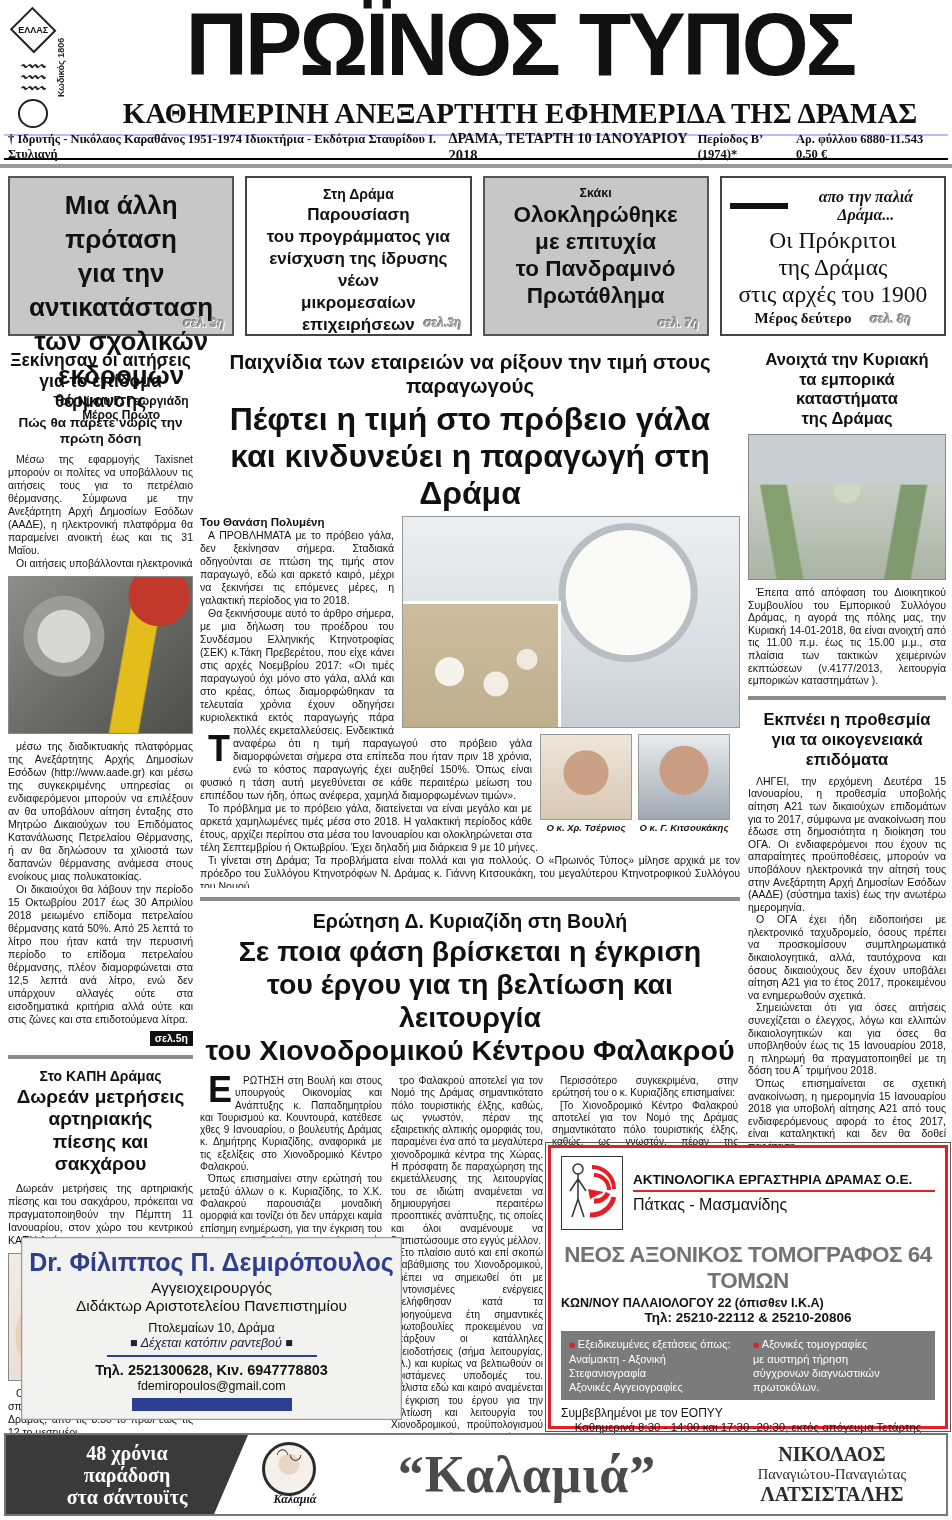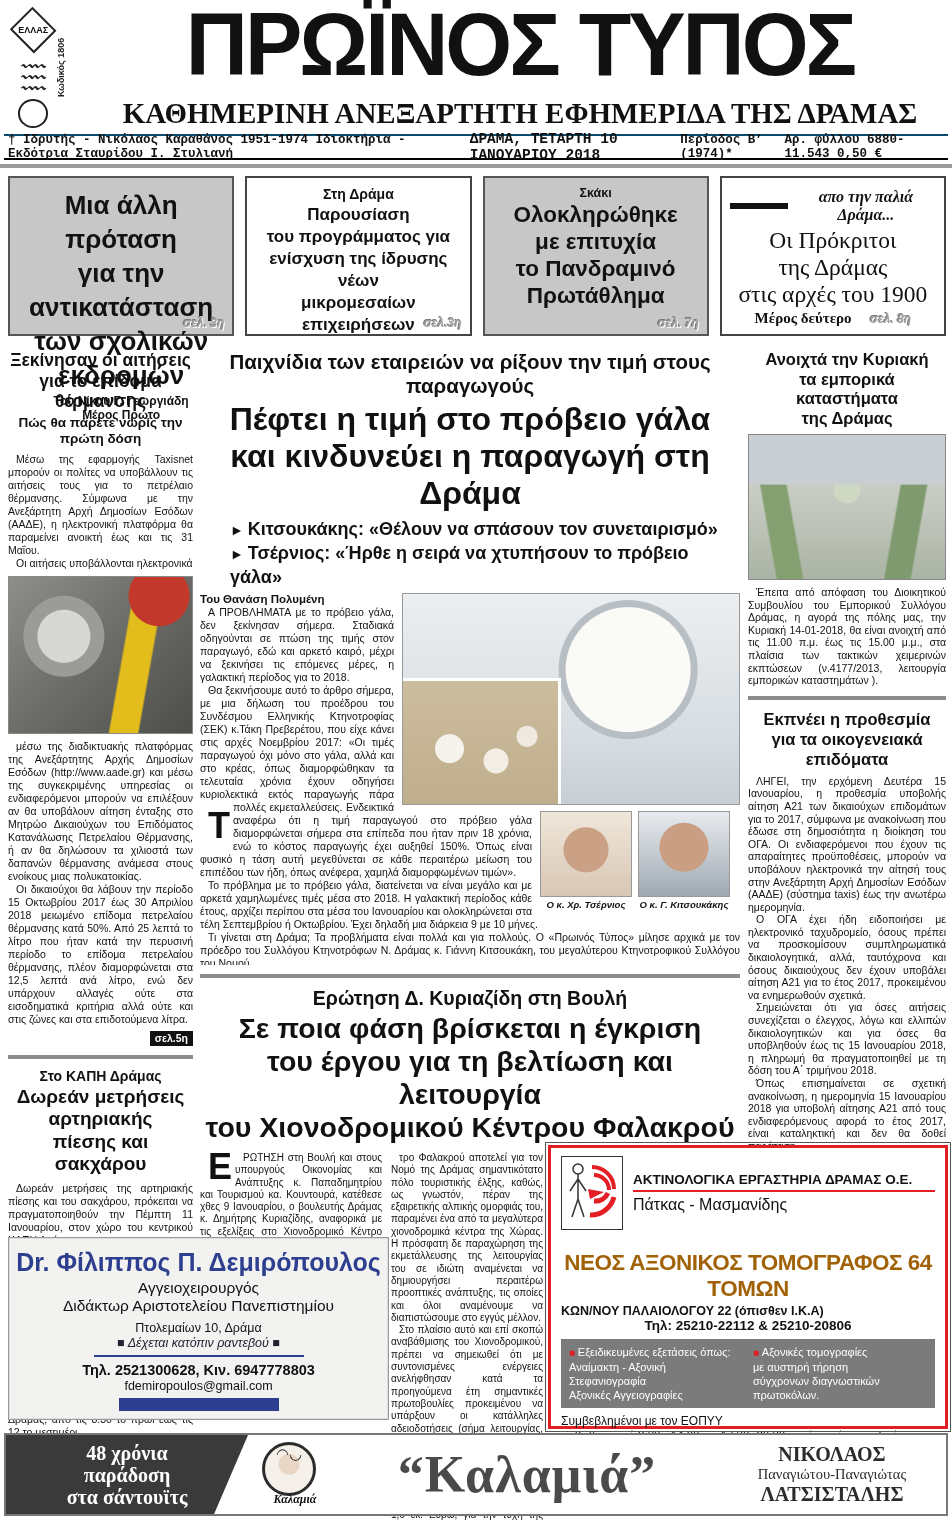--- a/index.html
+++ b/index.html
@@ -32,23 +32,23 @@
     position:absolute; left:92px; top:-8px; width:856px; text-align:center;
     font-weight:900; font-size:86px; letter-spacing:-3px; line-height:104px;
     transform:scaleY(1.04); white-space:nowrap;
   }
   .mast-sub {
     position:absolute; left:92px; top:97px; width:856px; text-align:center;
     font-family:"Liberation Serif", serif; font-weight:bold; font-size:29px; letter-spacing:0;
   }
   .dateline {
     position:absolute; left:4px; right:4px; top:134px; height:26px;
-    border-top:2px solid #0c4a6e; border-bottom:2px solid #000;
+    border-top:2px solid #c4b5fd; border-bottom:2px solid #000;
     display:flex; align-items:center; justify-content:space-between;
-    font-family:Liberation Mono, monospace; font-weight:bold; font-size:12.5px; padding:0 4px;
+    font-family:Liberation Serif, serif; font-weight:bold; font-size:12.5px; padding:0 4px;
   }
   .dateline .date { font-size:14.5px; }
   .mast-rule { position:absolute; left:0; right:0; top:164px; height:4px; background:#9a9a9a; }
 
   
   .teasers {
     position:absolute; left:8px; top:176px; width:938px; height:160px;
     display:flex; gap:11px;
   }
   .tease { flex:1; border:2px solid #444; padding:6px 8px; position:relative; text-align:center; background:#fff; }
@@ -152,21 +152,21 @@
       radial-gradient(circle 16px at 50% 38%, #cfd8c2 0 13px, transparent 14px),
       linear-gradient(100deg, transparent 72%, #7f9a6e 73% 84%, transparent 85%),
       linear-gradient(80deg, transparent 12%, #84a070 13% 24%, transparent 25%),
       linear-gradient(180deg,#d9dcd6,#b9c0b4 70%,#aab3a4);
   }
   .rh2 { font-weight:bold; font-size:16.5px; line-height:20px; text-align:center; margin:4px 0 6px; }
   .col-right p.bp { font-size:10.5px; line-height:12.6px; }
 
   
   .dr-ad {
-    position:absolute; left:8px; top:1237px; width:381px; height:183px; z-index:3;
+    position:absolute; left:21px; top:1237px; width:381px; height:183px; z-index:3;
     background:#f2f2f0; border:1px solid #999; box-shadow:0 0 0 1px #ddd inset;
     text-align:center; padding-top:10px;
   }
   .dr-name { color:#2e3f8f; font-weight:bold; font-size:25px; }
   .dr-t1 { font-size:15.5px; margin-top:2px; }
   .dr-t2 { font-size:15.5px; }
   .dr-addr { font-size:12.5px; margin-top:6px; }
   .dr-note { font-style:italic; font-size:12.5px; color:#223; margin-top:1px; }
   .dr-hr { width:210px; height:2px; background:#2e3f8f; margin:5px auto; }
   .dr-ph { font-weight:bold; font-size:14.5px; }
@@ -176,21 +176,21 @@
   .rad-ad {
     position:absolute; left:548px; top:1145px; width:400px; height:284px; z-index:3;
     background:#fff; border:3px solid #e31e24; outline:1px solid #555; outline-offset:2px;
     padding:8px 10px 4px;
   }
   .rad-top { display:flex; gap:10px; align-items:center; }
   .rad-logo { width:62px; height:74px; border:1px solid #333; flex:0 0 auto; padding:2px; }
   .rad-txt { flex:1; }
   .rad-co { font-weight:bold; font-size:13.5px; border-bottom:2px solid #e31e24; padding-bottom:3px; }
   .rad-own { font-size:16px; margin-top:4px; }
-  .rad-h { color:#a16207; font-weight:bold; font-size:22.5px; text-align:center; margin-top:20px; letter-spacing:-0.5px; }
+  .rad-h { color:#737373; font-weight:bold; font-size:22.5px; text-align:center; margin-top:12px; letter-spacing:-0.5px; }
   .rad-addr { font-weight:bold; font-size:12.5px; margin-top:2px; }
   .rad-ph { font-weight:bold; font-size:13.5px; text-align:center; }
   .rad-gray { background:#7b7b7b; color:#fff; display:flex; gap:10px; padding:6px 8px; margin-top:6px; }
   .rad-b { flex:1; font-size:11px; line-height:14px; white-space:pre-line; }
   .rad-b::before { content:"■ "; color:#e31e24; font-size:10px; }
   .rad-f1 { text-align:left; font-size:12px; margin-top:6px; }
   .rad-f2 { text-align:center; font-size:11.5px; margin-top:1px; }
 
   
   .kalamia {
@@ -312,24 +312,20 @@
         <p class="bp">Οι μετρήσεις, θα γίνουν από τους σπουδαστές νοσηλευτικής του ΙΕΚ Δράμας, από τις 8.30 το πρωί έως τις 12 το μεσημέρι.</p>
       </div>
   </article>
 </section>
 
 <section class="col-center">
   <article>
     <div class="milk-kick">Παιχνίδια των εταιρειών να ρίξουν την τιμή στους παραγωγούς</div>
     <h1 class="milk-h pre">Πέφτει η τιμή στο πρόβειο γάλα
 και κινδυνεύει η παραγωγή στη Δράμα</h1>
-    <div class="milk-bullets">
-        <div class="bullet">Κιτσουκάκης: «Θέλουν να σπάσουν τον συνεταιρισμό»</div>
-        <div class="bullet">Τσέρνιος: «Ήρθε η σειρά να χτυπήσουν το πρόβειο γάλα»</div>
-      </div>
     <div class="milk-body">
       <div class="collage">
         <div class="sheep"></div>
       </div>
       <div class="portraits">
         <div class="pair">
           <div class="portrait pt1"></div>
           <div class="portrait pt2"></div>
         </div>
         <div class="caps">

